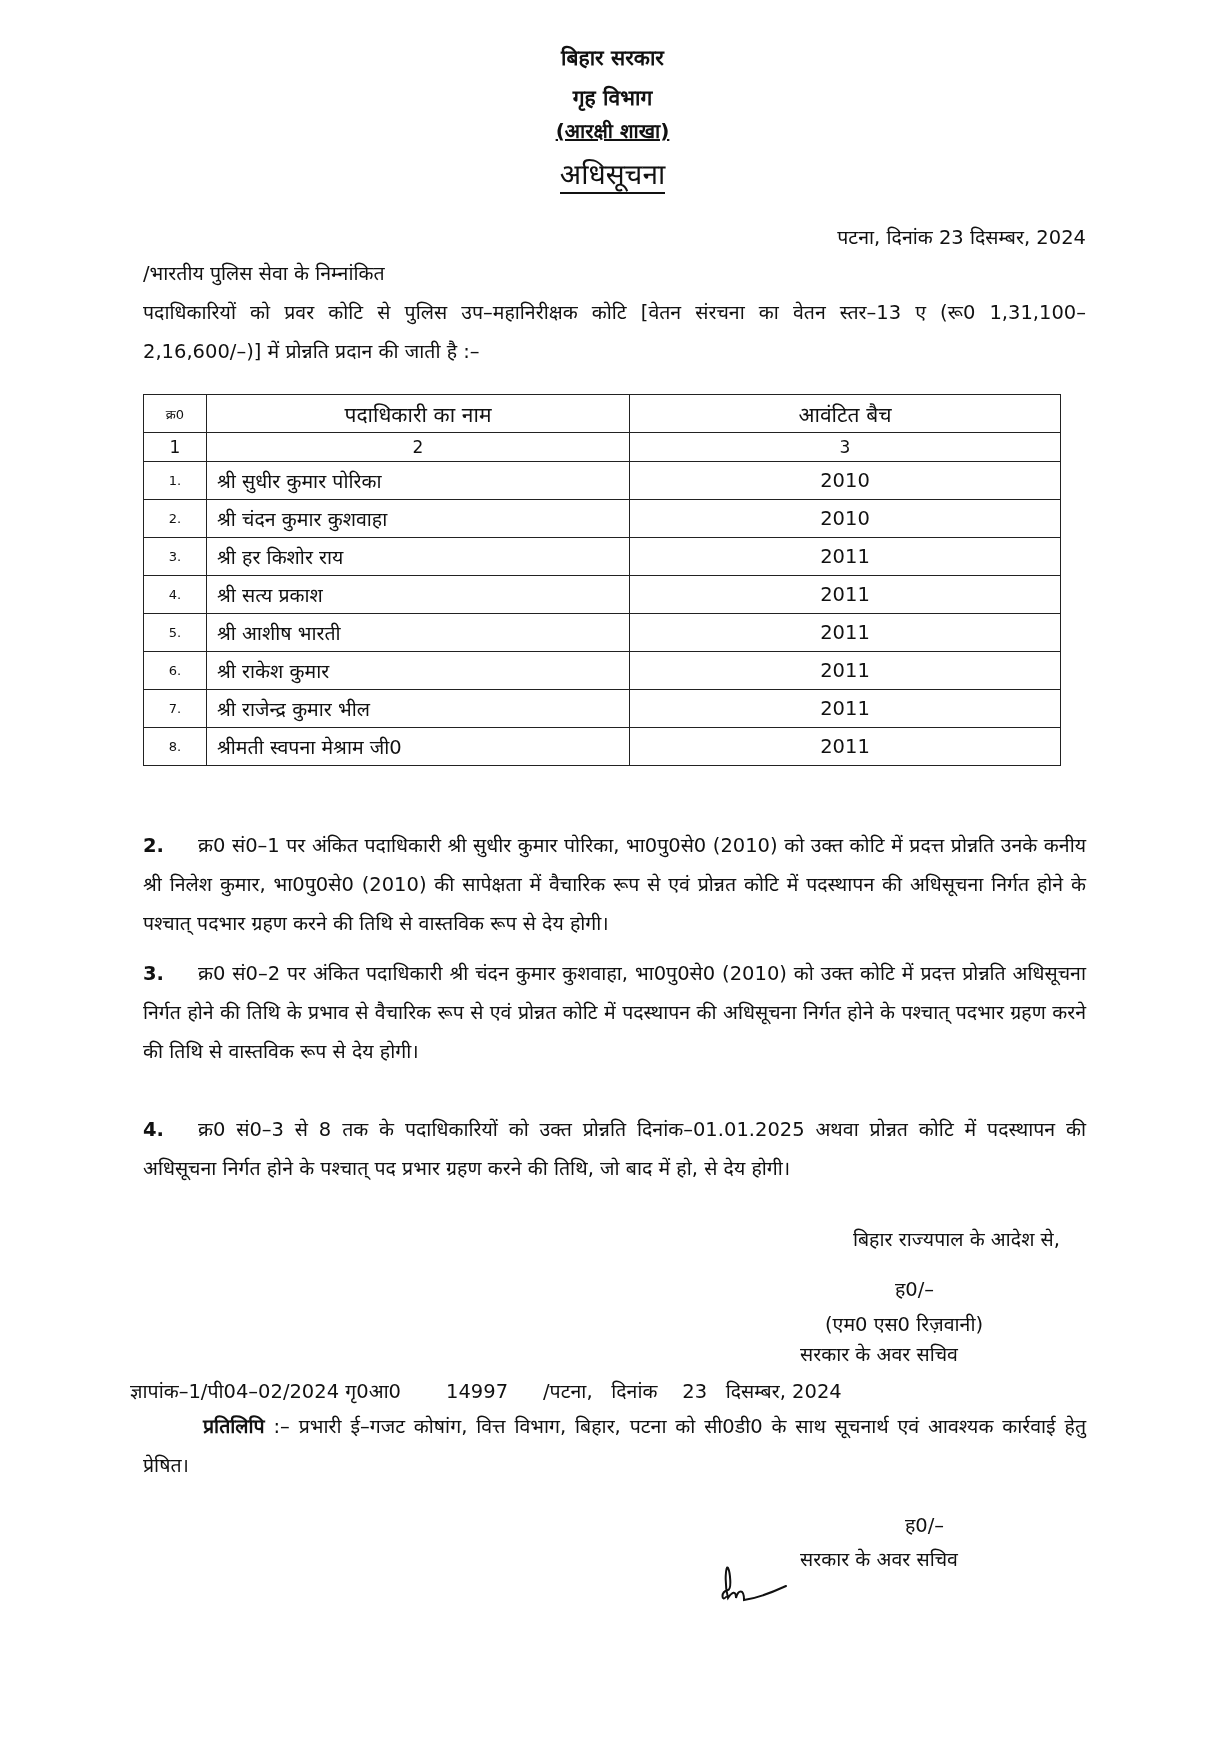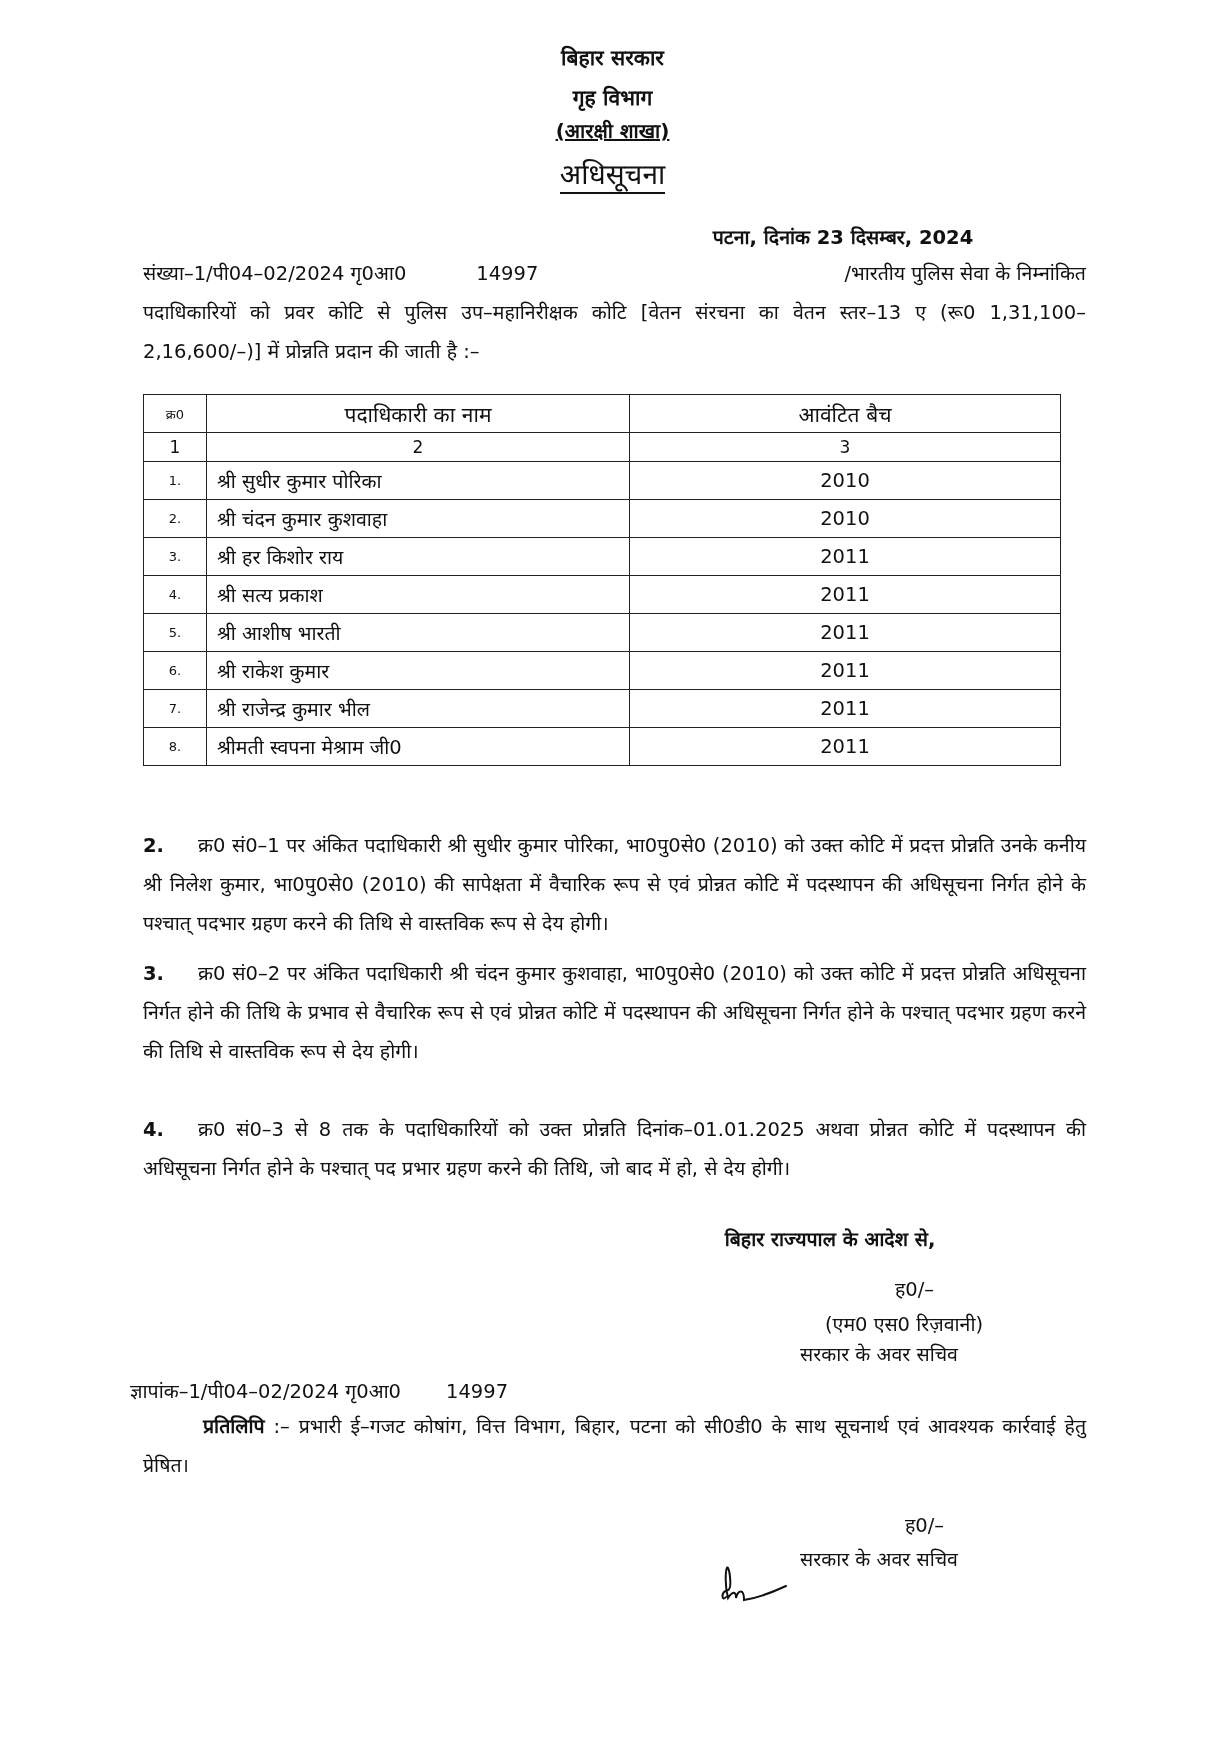--- a/index.html
+++ b/index.html
@@ -13,21 +13,21 @@
     left: 0; width: 1225px; font-size: 21px; line-height: 36px;
   }
   .sub { font-size: 20px; font-weight: bold; text-decoration: underline; }
   .notif-title {
     left: 0; width: 1225px; text-align: center; font-family: Liberation Sans, sans-serif;
     font-size: 28px; line-height: 38px;
   }
   .notif-title span { border-bottom: 2px solid #111; padding-bottom: 2px; }
   .txt { font-family: "DejaVu Sans", sans-serif; font-size: 19.5px; line-height: 39px; }
   .justify { text-align: justify; text-align-last: left; }
-  .right { text-align: center; font-weight: bold; }
+  .right { text-align: right; }
   table.grid {
     position: absolute; left: 143px; top: 394px; width: 918px;
     border-collapse: collapse; font-family: "DejaVu Sans", sans-serif; font-size: 19.5px;
   }
   table.grid td, table.grid th {
     border: 1.5px solid #222; padding: 0 10px; font-weight: normal; height: 37px;
   }
   table.grid th { height: 37px; font-size: 21px; }
   table.grid .c1 { width: 42px; text-align: center; font-size: 13px; }
   table.grid .c2 { width: 402px; text-align: left; }
@@ -42,21 +42,20 @@
 
 <div class="abs hdr-bold" style="top:40px;">बिहार सरकार</div>
 <div class="abs hdr-bold" style="top:80px;">गृह विभाग</div>
 <div class="abs hdr-bold sub" style="top:116px; line-height:30px;">(आरक्षी शाखा)</div>
 <div class="abs notif-title" style="top:156px;"><span>अधिसूचना</span></div>
 
 <div class="abs txt right" style="top:218px; left:600px; width:486px;">पटना, दिनांक  23  दिसम्बर, 2024</div>
 
 <div class="abs txt" style="top:254px; left:143px; width:943px;">
   <div style="display:flex; justify-content:space-between;">
-    <span><span>संख्या–1/पी04–02/2024 गृ0आ0</span><span style="display:inline-block;width:70px;"></span><span>14997</span></span>
     <span>/भारतीय पुलिस सेवा के निम्नांकित</span>
   </div>
   <div class="justify">पदाधिकारियों को प्रवर कोटि से पुलिस उप–महानिरीक्षक कोटि [वेतन संरचना का वेतन स्तर–13 ए (रू0 1,31,100– 2,16,600/–)] में प्रोन्नति प्रदान की जाती है :–</div>
 </div>
 
 <table class="grid">
   <thead>
     <tr>
       <th class="c1">क्र0</th>
       <th class="c2">पदाधिकारी का नाम</th>
@@ -126,20 +125,21 @@
 
 <div class="abs txt" style="top:1270px; left:895px;">ह0/–</div>
 <div class="abs txt" style="top:1305px; left:825px;">(एम0 एस0 रिज़वानी)</div>
 <div class="abs txt" style="top:1335px; left:800px;">सरकार के अवर सचिव</div>
 
 <div class="abs txt" style="top:1372px; left:130px; width:950px; display:flex;">
   <span>ज्ञापांक–1/पी04–02/2024 गृ0आ0</span>
   <span style="display:inline-block;width:45px;"></span>
   <span>14997</span>
   <span style="display:inline-block;width:35px;"></span>
+  <span style="white-space:pre;">/पटना,   दिनांक    23   दिसम्बर, 2024</span>
 </div>
 <div class="abs txt justify" style="top:1407px; left:143px; width:943px; text-indent:60px;">
   <span style="font-weight:bold;">प्रतिलिपि</span> <span>:– प्रभारी ई–गजट कोषांग, वित्त विभाग, बिहार, पटना को सी0डी0 के साथ सूचनार्थ एवं आवश्यक कार्रवाई हेतु प्रेषित।</span>
 </div>
 
 <div class="abs txt" style="top:1506px; left:905px;">ह0/–</div>
 <div class="abs txt" style="top:1540px; left:800px;">सरकार के अवर सचिव</div>
 
 <div class="abs signature">
   <svg width="80" height="50" viewBox="0 0 80 50">

